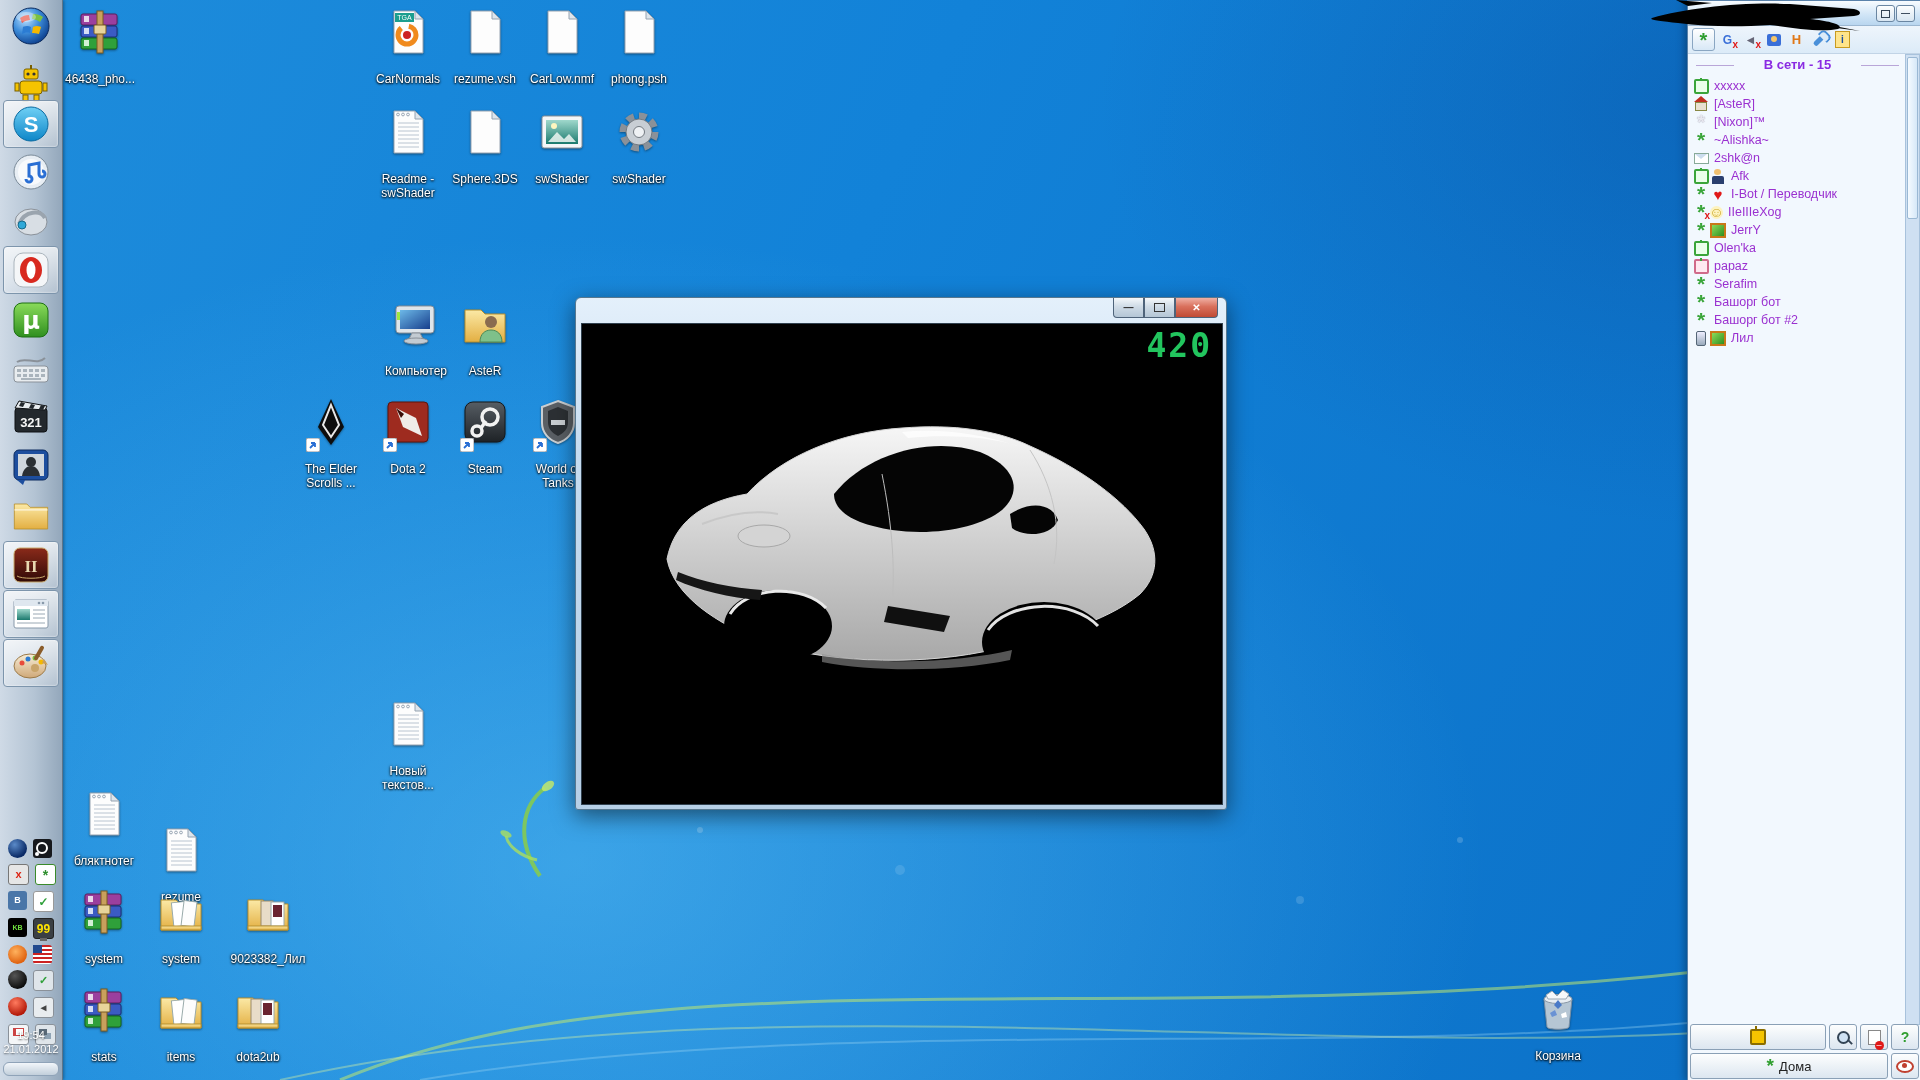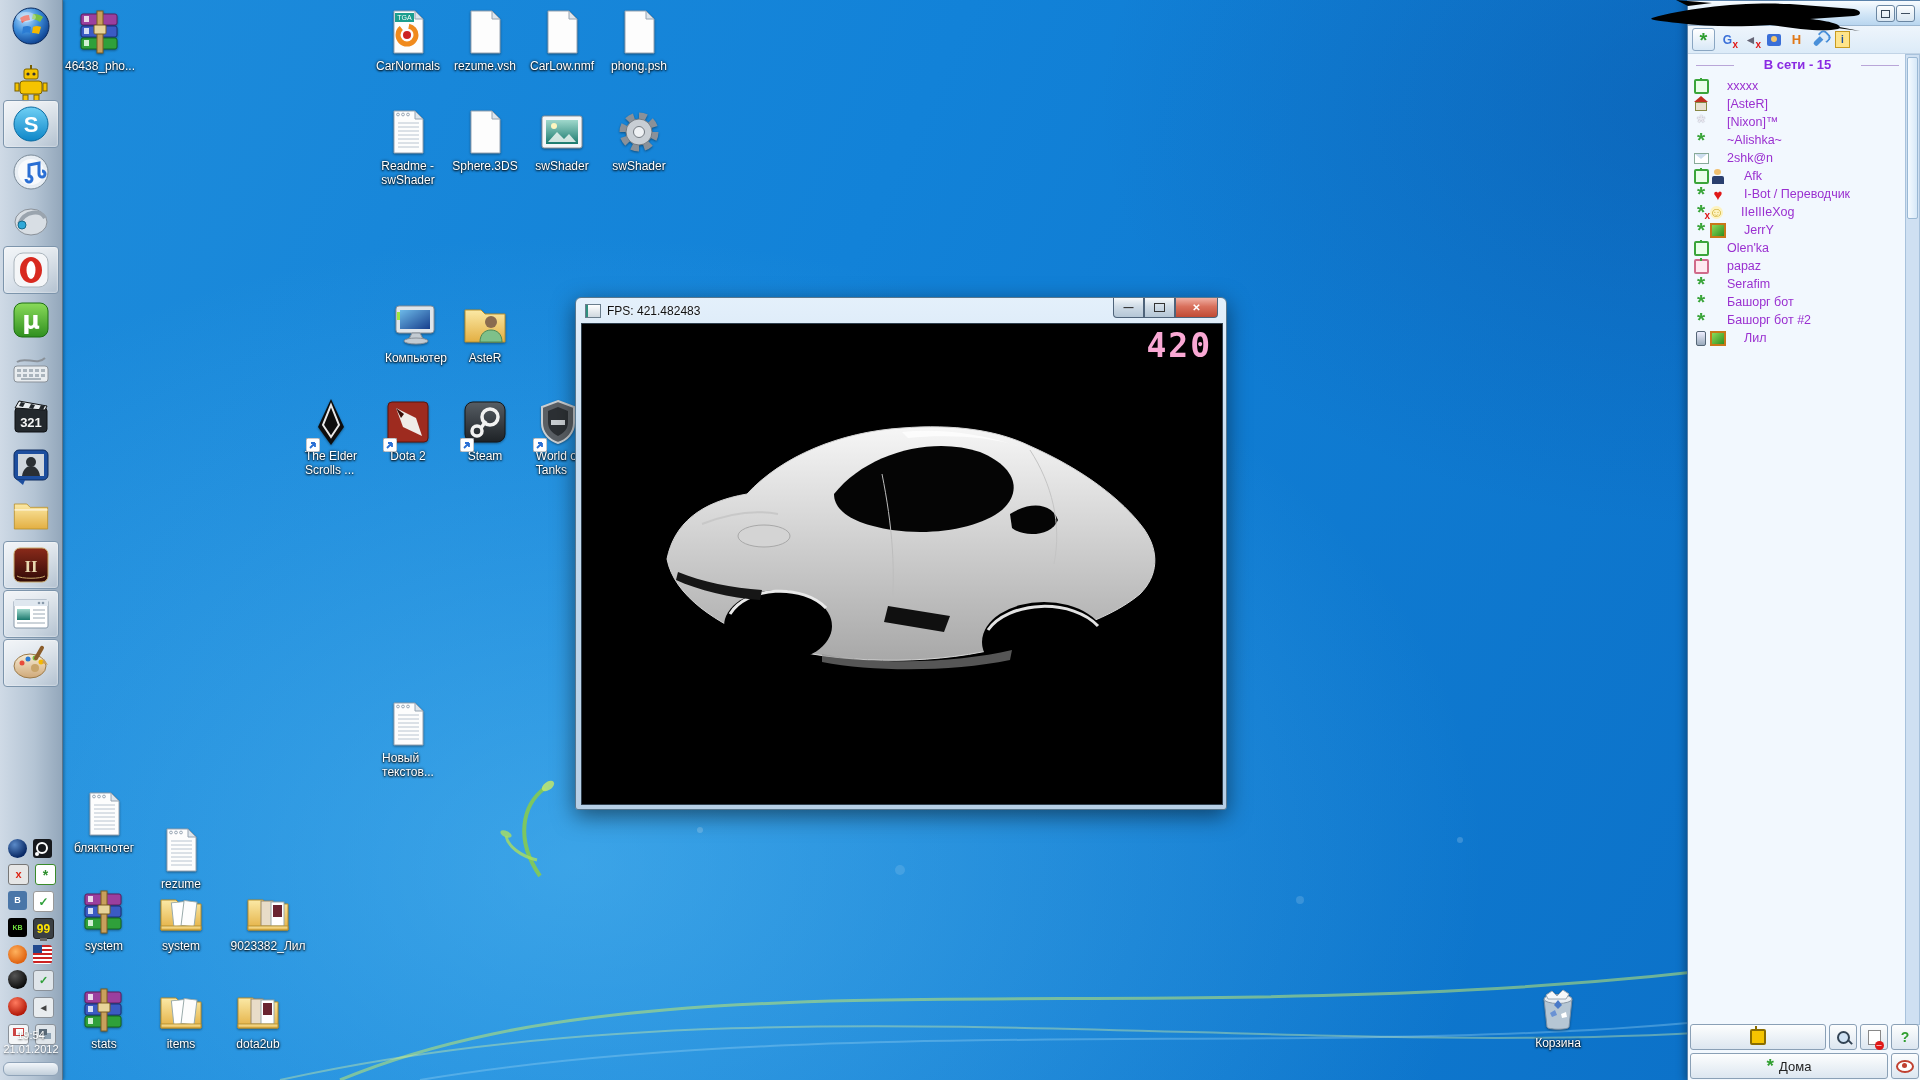--- a/index.html
+++ b/index.html
@@ -47,39 +47,39 @@
   .t-wflag:after{content:"";position:absolute;left:4px;top:3px;width:9px;height:6px;background:#fff;border:1px solid #c44;box-shadow:inset 2px 0 #c44;}
   .t-net{background:#dfe5ea;border:1px solid #8a9199;}
   .t-net:after{content:"";position:absolute;left:3px;top:4px;width:8px;height:6px;background:#5a6a78;box-shadow:4px 4px 0 #8fa3b4;}
   #clock{position:absolute;left:0;top:1028px;width:62px;text-align:center;color:#fff;
      font-size:11px;line-height:14px;text-shadow:0 1px 2px rgba(0,0,0,.6);}
   #deskstrip{position:absolute;left:3px;top:1062px;width:54px;height:12px;border:1px solid #8fa3b8;border-radius:6px;
      background:linear-gradient(180deg,#f2f6fa,#c2cfdb);}
   
   .di{position:absolute;width:76px;display:flex;flex-direction:column;align-items:center;cursor:pointer;}
   .di svg.main{width:48px;height:48px;filter:drop-shadow(0 1px 1px rgba(0,0,0,.4));}
-  .di .lbl{margin-top:3px;color:#fff;font-size:12px;line-height:14px;text-align:left;white-space:pre-line;
+  .di .lbl{margin-top:16px;color:#fff;font-size:12px;line-height:14px;text-align:center;white-space:pre-line;
      text-shadow:0 1px 2px #000,0 0 3px rgba(0,0,0,.9);max-width:80px;}
   .sc{position:absolute;left:13px;top:40px;width:14px;height:14px;}
   
   #fpswin{position:absolute;left:575px;top:297px;width:650px;height:511px;
     background:linear-gradient(180deg,#e4f0fb 0%,#c6dcf0 30%,#b6cfe6 100%);
     border:1px solid #58788f;border-radius:6px 6px 3px 3px;box-shadow:0 6px 22px rgba(0,0,0,.5);}
   #fpstitle{position:absolute;left:0;top:0;right:0;height:25px;display:flex;align-items:center;padding-left:9px;}
   #fpstitle .appico{width:14px;height:12px;background:linear-gradient(180deg,#fff,#cfd8df);border:1px solid #6a7d8c;margin-right:6px;
      box-shadow:inset 2px 0 0 #2f8f7f;}
   #fpstitle .ttxt{font-size:12px;color:#111;text-shadow:0 0 2px rgba(255,255,255,.8);}
   #winbtns{position:absolute;right:8px;top:0;display:flex;}
   .wbtn{width:29px;height:19px;border:1px solid #4e637a;border-top:none;display:flex;align-items:center;justify-content:center;
      background:linear-gradient(180deg,#f4f8fb,#cfdbe6 45%,#b4c6d6);color:#333;font-size:10px;font-weight:bold;}
   .wbtn.min{border-radius:0 0 0 4px;}
   .wbtn.cls{width:41px;border-radius:0 0 4px 0;background:linear-gradient(180deg,#f0b0a4,#d9705c 45%,#c04a34);color:#fff;}
   .wbtn .box{width:9px;height:7px;border:1px solid #333;display:block;}
   #fpsclient{position:absolute;left:5px;top:25px;width:640px;height:480px;background:#000;border:1px solid #30404e;}
-  #fpscounter{position:absolute;right:10px;top:2px;color:#f9a8d4;font-family:"DejaVu Sans Mono",monospace;
+  #fpscounter{position:absolute;right:10px;top:2px;color:#22c55e;font-family:"DejaVu Sans Mono",monospace;
      font-size:33px;font-weight:bold;letter-spacing:2px;}
   #car{position:absolute;left:0;top:0;width:640px;height:480px;}
   
   #qip{position:absolute;left:1687px;top:0;width:233px;height:1080px;
      background:#f2f8fe;border:1px solid #5a82aa;box-shadow:-2px 0 8px rgba(0,0,0,.35);}
   #qiptitle{position:absolute;left:0;top:0;right:0;height:24px;
      background:linear-gradient(180deg,#f8fcff,#cfe4f6 60%,#b9d6ef);border-bottom:1px solid #9db8d2;}
   .qbtn{position:absolute;top:4px;width:17px;height:15px;border:1px solid #6a86a2;border-radius:3px;
      background:linear-gradient(180deg,#fdfefe,#d8e6f2);display:flex;align-items:center;justify-content:center;
      font:bold 9px/1 "Liberation Sans",sans-serif;color:#345;}
@@ -97,21 +97,21 @@
   .card-ico:after{content:"";position:absolute;left:4px;top:2px;width:6px;height:6px;border-radius:50%;background:#f5c66a;}
   .h-ico{color:#e07818;font-size:13px;}
   .wr-ico{width:5px;height:14px;background:#4a90d9;border-radius:2px;transform:rotate(45deg);position:relative;}
   .wr-ico:after{content:"";position:absolute;left:-3px;top:-4px;width:9px;height:6px;border:2px solid #4a90d9;border-bottom:none;border-radius:5px 5px 0 0;background:#dcebf8;}
   .info-ico{width:13px;height:15px;background:#ffe48a;border:1px solid #c89a20;color:#1b4fa0;font-size:10px;display:flex;align-items:center;justify-content:center;}
   #grphdr{position:absolute;left:0;top:56px;right:14px;text-align:center;color:#8a2be2;font-weight:bold;font-size:13px;}
   #grphdr:before,#grphdr:after{content:"";position:absolute;top:8px;width:38px;height:1px;background:#b9a6d8;}
   #grphdr:before{left:8px;} #grphdr:after{right:8px;}
   #clist{position:absolute;left:0;top:76px;right:14px;}
   .crow{height:18px;display:flex;align-items:center;padding-left:5px;cursor:pointer;}
-  .crow .nm{color:#9a30d0;font-size:12.5px;margin-left:17px;white-space:nowrap;}
+  .crow .nm{color:#9a30d0;font-size:12.5px;margin-left:4px;white-space:nowrap;}
   .ci{display:inline-flex;align-items:center;justify-content:center;width:16px;height:16px;margin-right:1px;position:relative;flex:none;}
   .ci-flower{font-size:21px;line-height:10px;font-weight:bold;color:#3aa53a;}
   .ci-flower.white{color:#e8e8f0;text-shadow:0 0 1px #889;}
   .ci-flower.blocked{color:#3aa53a;}
   .ci-flower.blocked:after{content:"x";position:absolute;right:-1px;bottom:-1px;color:#e01818;font-size:10px;font-weight:bold;}
   .ci-robot{width:11px;height:11px;border:2px solid #3aa53a;border-radius:2px;background:#eaffea;}
   .ci-robot:before{content:"";position:absolute;left:7px;top:0px;width:2px;height:3px;background:#3aa53a;}
   .ci-robot.na{border-color:#d06a8a;background:#ffe8f0;}
   .ci-home{width:10px;height:7px;background:#e8e0d0;border:1px solid #884;margin-top:5px;}
   .ci-home:before{content:"";position:absolute;left:1px;top:0px;border-left:7px solid transparent;border-right:7px solid transparent;border-bottom:6px solid #c03020;}
@@ -682,24 +682,20 @@
       <div class="lbl">dota2ub</div>
     </div>
 <div class="di" style="left:1520px;top:985px">
       <svg class="main">
         <use href="#s-bin"></use>
       </svg>
       <div class="lbl">Корзина</div>
     </div>
 
 <div id="fpswin">
-  <div id="fpstitle">
-    <span class="appico"></span>
-    <span class="ttxt">FPS: 421.482483</span>
-  </div>
   <div id="winbtns">
     <div class="wbtn min">—</div>
     <div class="wbtn">
           <span class="box"></span>
         </div>
     <div class="wbtn cls">✕</div>
   </div>
   <div id="fpsclient">
     <svg id="car" viewBox="0 0 640 480">
       <path d="M85 235 C92 200 118 178 165 170 C200 132 258 108 320 104 C372 100 415 106 448 122 C500 145 540 175 562 205 C578 228 576 252 558 270 C525 298 462 316 400 328 C330 342 238 338 182 318 C135 300 92 272 85 235 Z" fill="url(#gCar)" stroke="#d5d5d5" stroke-width="1"></path>

